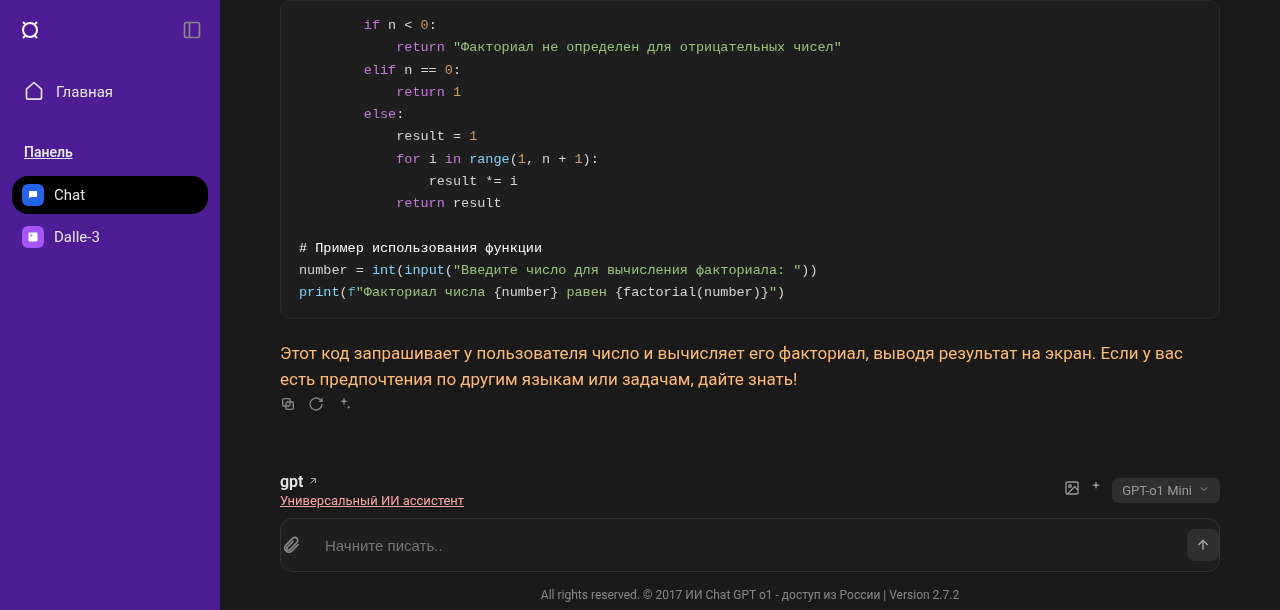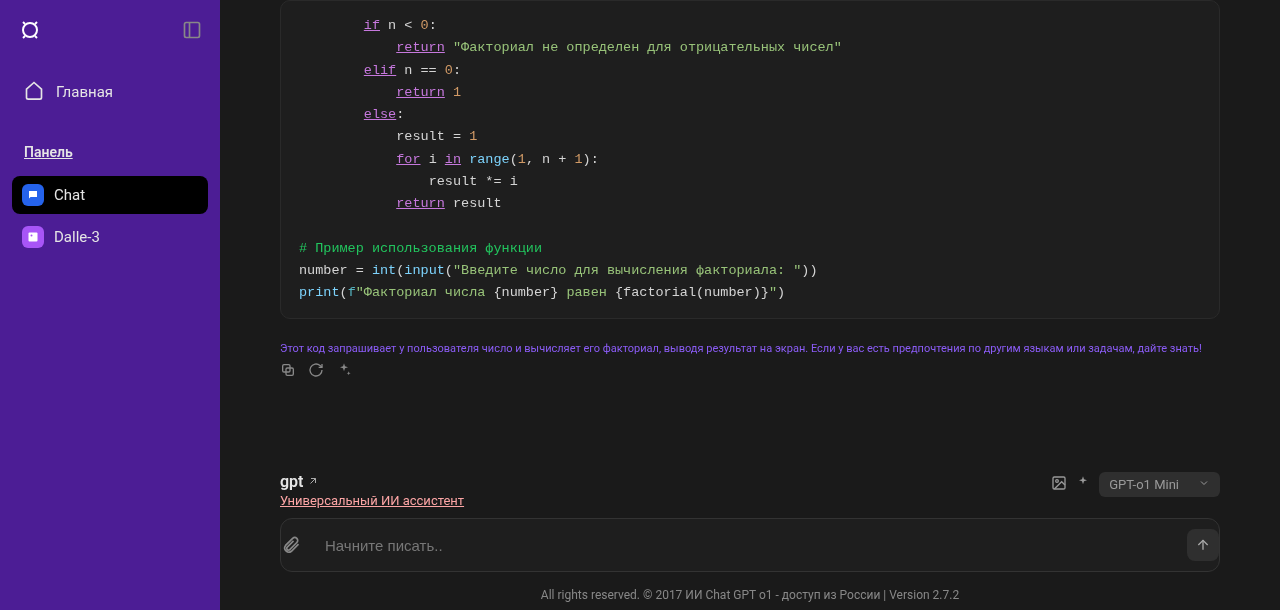--- a/index.html
+++ b/index.html
@@ -58,21 +58,21 @@
   padding: 8px 12px;
   margin-top: 18px;
   margin-bottom: 4px;
   text-decoration: underline;
 }
 .panel-item {
   display: flex;
   align-items: center;
   gap: 10px;
   padding: 8px 10px;
-  border-radius: 8px;
+  border-radius: 16px;
   cursor: pointer;
   font-size: 15px;
 }
 .panel-item.active { background: #000; }
 .panel-icon {
   width: 22px;
   height: 22px;
   border-radius: 6px;
   display: flex;
   align-items: center;
@@ -98,48 +98,48 @@
   border: 1px solid #2a2a2a;
   border-radius: 10px;
   padding: 14px 18px;
   font-family: "SFMono-Regular", Consolas, "Liberation Mono", Menlo, monospace;
   font-size: 13.5px;
   line-height: 1.65;
   color: #d4d4d4;
   margin-bottom: 22px;
   white-space: pre;
 }
-.kw { color: #c678dd; text-decoration: underline; }
+.kw { color: #c678dd; }
 .fn { color: #7dd3fc; }
 .str { color: #98c379; }
 .num { color: #d19a66; }
-.cmt { color: #22c55e; }
+.cmt { color: #ffffff; }
 .op { color: #56b6c2; }
 
 .response-text {
-  font-size: 11px;
+  font-size: 17px;
   line-height: 1.5;
-  color: #8b5cf6;
+  color: #fdba74;
   margin-bottom: 4px;
 }
 .msg-actions {
   display: flex;
   gap: 12px;
   color: #888;
   margin-bottom: 30px;
 }
 .msg-actions span { cursor: pointer; display: inline-flex; }
 
 .composer-wrap {
   padding: 0 60px 6px 60px;
 }
 .composer-header {
   display: flex;
   justify-content: space-between;
-  align-items: flex-start;
+  align-items: center;
   margin-bottom: 10px;
 }
 .assistant-info .title {
   font-size: 16px;
   font-weight: 600;
   color: #e5e5e5;
   display: inline-flex;
   align-items: center;
   gap: 4px;
 }
@@ -154,21 +154,21 @@
   align-items: center;
   gap: 8px;
   color: #999;
 }
 .model-select {
   background: #2f2f2f;
   border-radius: 6px;
   padding: 5px 10px;
   display: inline-flex;
   align-items: center;
-  gap: 19px;
+  gap: 6px;
   font-size: 13px;
   cursor: pointer;
 }
 .input-row {
   background: #1e1e1e;
   border: 1px solid #333;
   border-radius: 12px;
   display: flex;
   align-items: center;
   padding: 10px 0;

